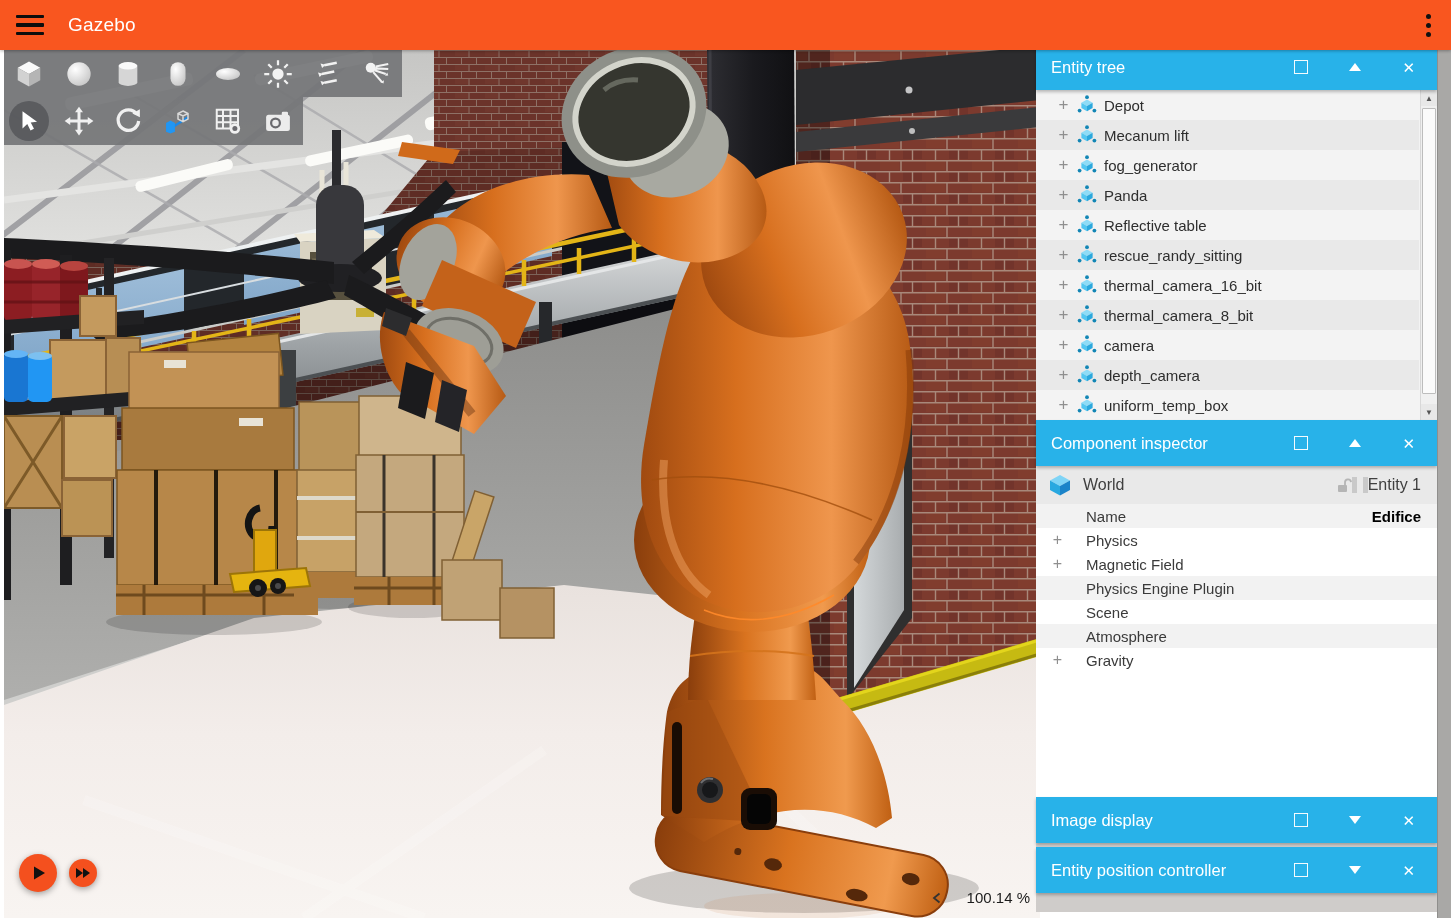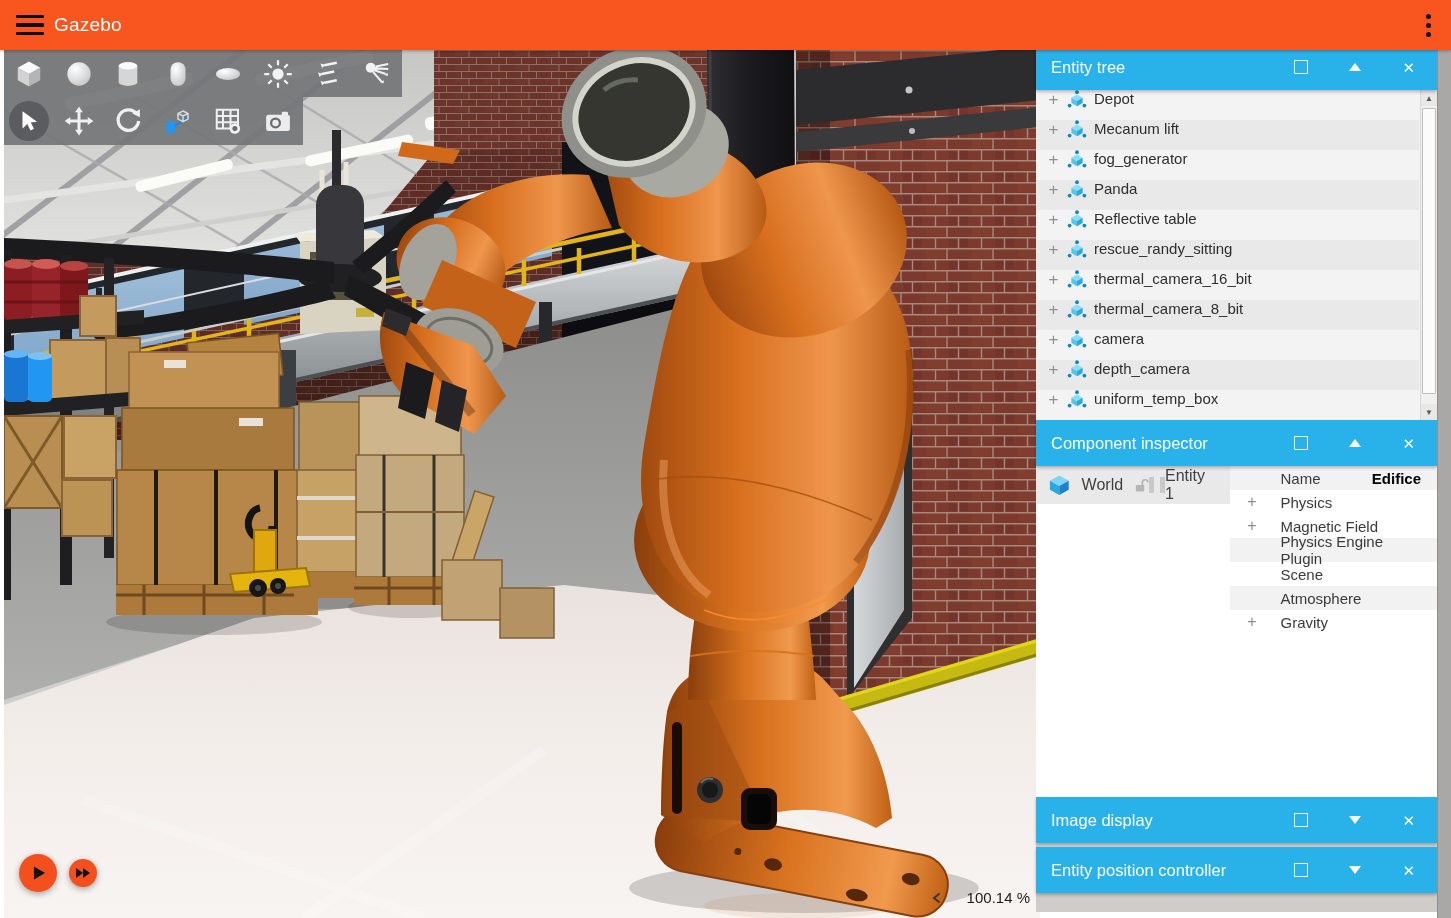--- a/index.html
+++ b/index.html
@@ -4,21 +4,21 @@
 <style>
   html,body{margin:0;padding:0;}
   .screen{position:relative;width:1451px;height:918px;overflow:hidden;background:#fff;
           font-family:"Liberation Sans",sans-serif;-webkit-font-smoothing:antialiased;}
   
   .topbar{position:absolute;left:0;top:0;width:1451px;height:50px;background:#f9561f;
           display:flex;align-items:center;z-index:40;box-shadow:0 1px 3px rgba(0,0,0,.3);}
   .hamburger{width:36px;height:26px;margin-left:12px;display:flex;flex-direction:column;
              justify-content:space-between;padding:3px 4px;box-sizing:border-box;cursor:pointer;}
   .hamburger span{display:block;height:3.4px;background:#0d0d0d;border-radius:1px;}
-  .topbar-title{color:#fff;font-size:19px;margin-left:6px;letter-spacing:.2px;}
+  .topbar-title{color:#fff;font-size:19px;margin-left:20px;letter-spacing:.2px;}
   .kebab{margin-left:auto;margin-right:16px;display:flex;flex-direction:column;gap:4px;cursor:pointer;padding:4px;}
   .kebab i{width:5px;height:5px;border-radius:50%;background:#111;}
   
   .viewport{position:absolute;left:4px;top:50px;width:1036px;height:868px;overflow:hidden;background:#cfcfcd;}
   .viewport svg{display:block;}
   
   .tb{position:absolute;display:flex;background:rgba(116,117,119,.92);z-index:10;}
   .tb1{left:0;top:0;height:47px;}
   .tb2{left:0;top:47px;height:48px;}
   .tb button{width:49.8px;height:100%;border:0;background:transparent;display:flex;
@@ -45,34 +45,34 @@
   .phead .hicons{margin-left:auto;display:flex;align-items:center;gap:37px;padding-right:5px;}
   .ico-float{width:12px;height:12px;border:1.6px solid rgba(255,255,255,.95);display:inline-block;}
   .ico-up{width:0;height:0;border-left:6px solid transparent;border-right:6px solid transparent;
           border-bottom:8px solid #fff;}
   .ico-down{width:0;height:0;border-left:6px solid transparent;border-right:6px solid transparent;
           border-top:8px solid #fff;}
   .ico-close{font-size:15px;line-height:1;color:#fff;}
   .hbtn{background:none;border:0;padding:2px;cursor:pointer;display:flex;align-items:center;}
   
   .tree{height:330px;min-height:330px;background:#f3f3f3;position:relative;overflow:hidden;z-index:2;}
-  .trow{height:30px;display:flex;padding-left:11px;gap:7px;font-size:15px;color:#2e2e2e;
+  .trow{height:30px;display:flex;align-items:center;padding-left:21px;gap:7px;font-size:15px;color:#2e2e2e;
         width:383px;box-sizing:border-box;cursor:default;}
   .trow:nth-child(odd){background:#f3f3f3;}
   .trow:nth-child(even){background:#e9e9e9;}
   .plus::before{content:"+";}
   .plus{color:#8f8f8f;font-size:17px;width:13px;text-align:center;flex:0 0 auto;}
   .vscroll{position:absolute;right:0;top:0;width:17px;height:330px;background:#f0f0f0;
            border-left:1px solid #d8d8d8;box-sizing:border-box;}
   .vbtn{position:absolute;left:0;width:16px;height:16px;background:#e8e8e8;color:#555;font-size:8px;
         display:flex;align-items:center;justify-content:center;cursor:pointer;}
   .vthumb{position:absolute;left:1px;top:18px;width:14px;height:286px;background:#fbfbfb;
           border:1px solid #bdbdbd;box-sizing:border-box;border-radius:1px;cursor:grab;}
   
-  .ci-body{background:#fff;height:331px;min-height:331px;display:flex;flex-direction:row;}
+  .ci-body{background:#fff;height:331px;min-height:331px;display:flex;flex-direction:column;}
   .ci-entity{height:38px;min-height:38px;background:#e9e9e9;display:flex;align-items:center;
              padding:0 16px 0 12px;gap:11px;font-size:16px;color:#3f3f3f;}
   .ci-entity .right{margin-left:auto;display:flex;align-items:center;}
   .pause-bars{display:flex;gap:6px;}
   .pause-bars i{width:5px;height:16px;background:#c9c9c9;display:block;}
   .ci-row{height:24px;min-height:24px;display:flex;align-items:center;padding:0 16px 0 13px;
           font-size:15px;color:#3a3a3a;gap:20px;}
   .ci-row .gutter{width:17px;flex:0 0 auto;color:#8f8f8f;font-size:16px;}
   .ci-row .val{margin-left:auto;color:#000;font-weight:600;}
   .ci-rows .ci-row:nth-child(1),.ci-rows .ci-row:nth-child(4),.ci-rows .ci-row:nth-child(6){background:#f2f2f2;}

